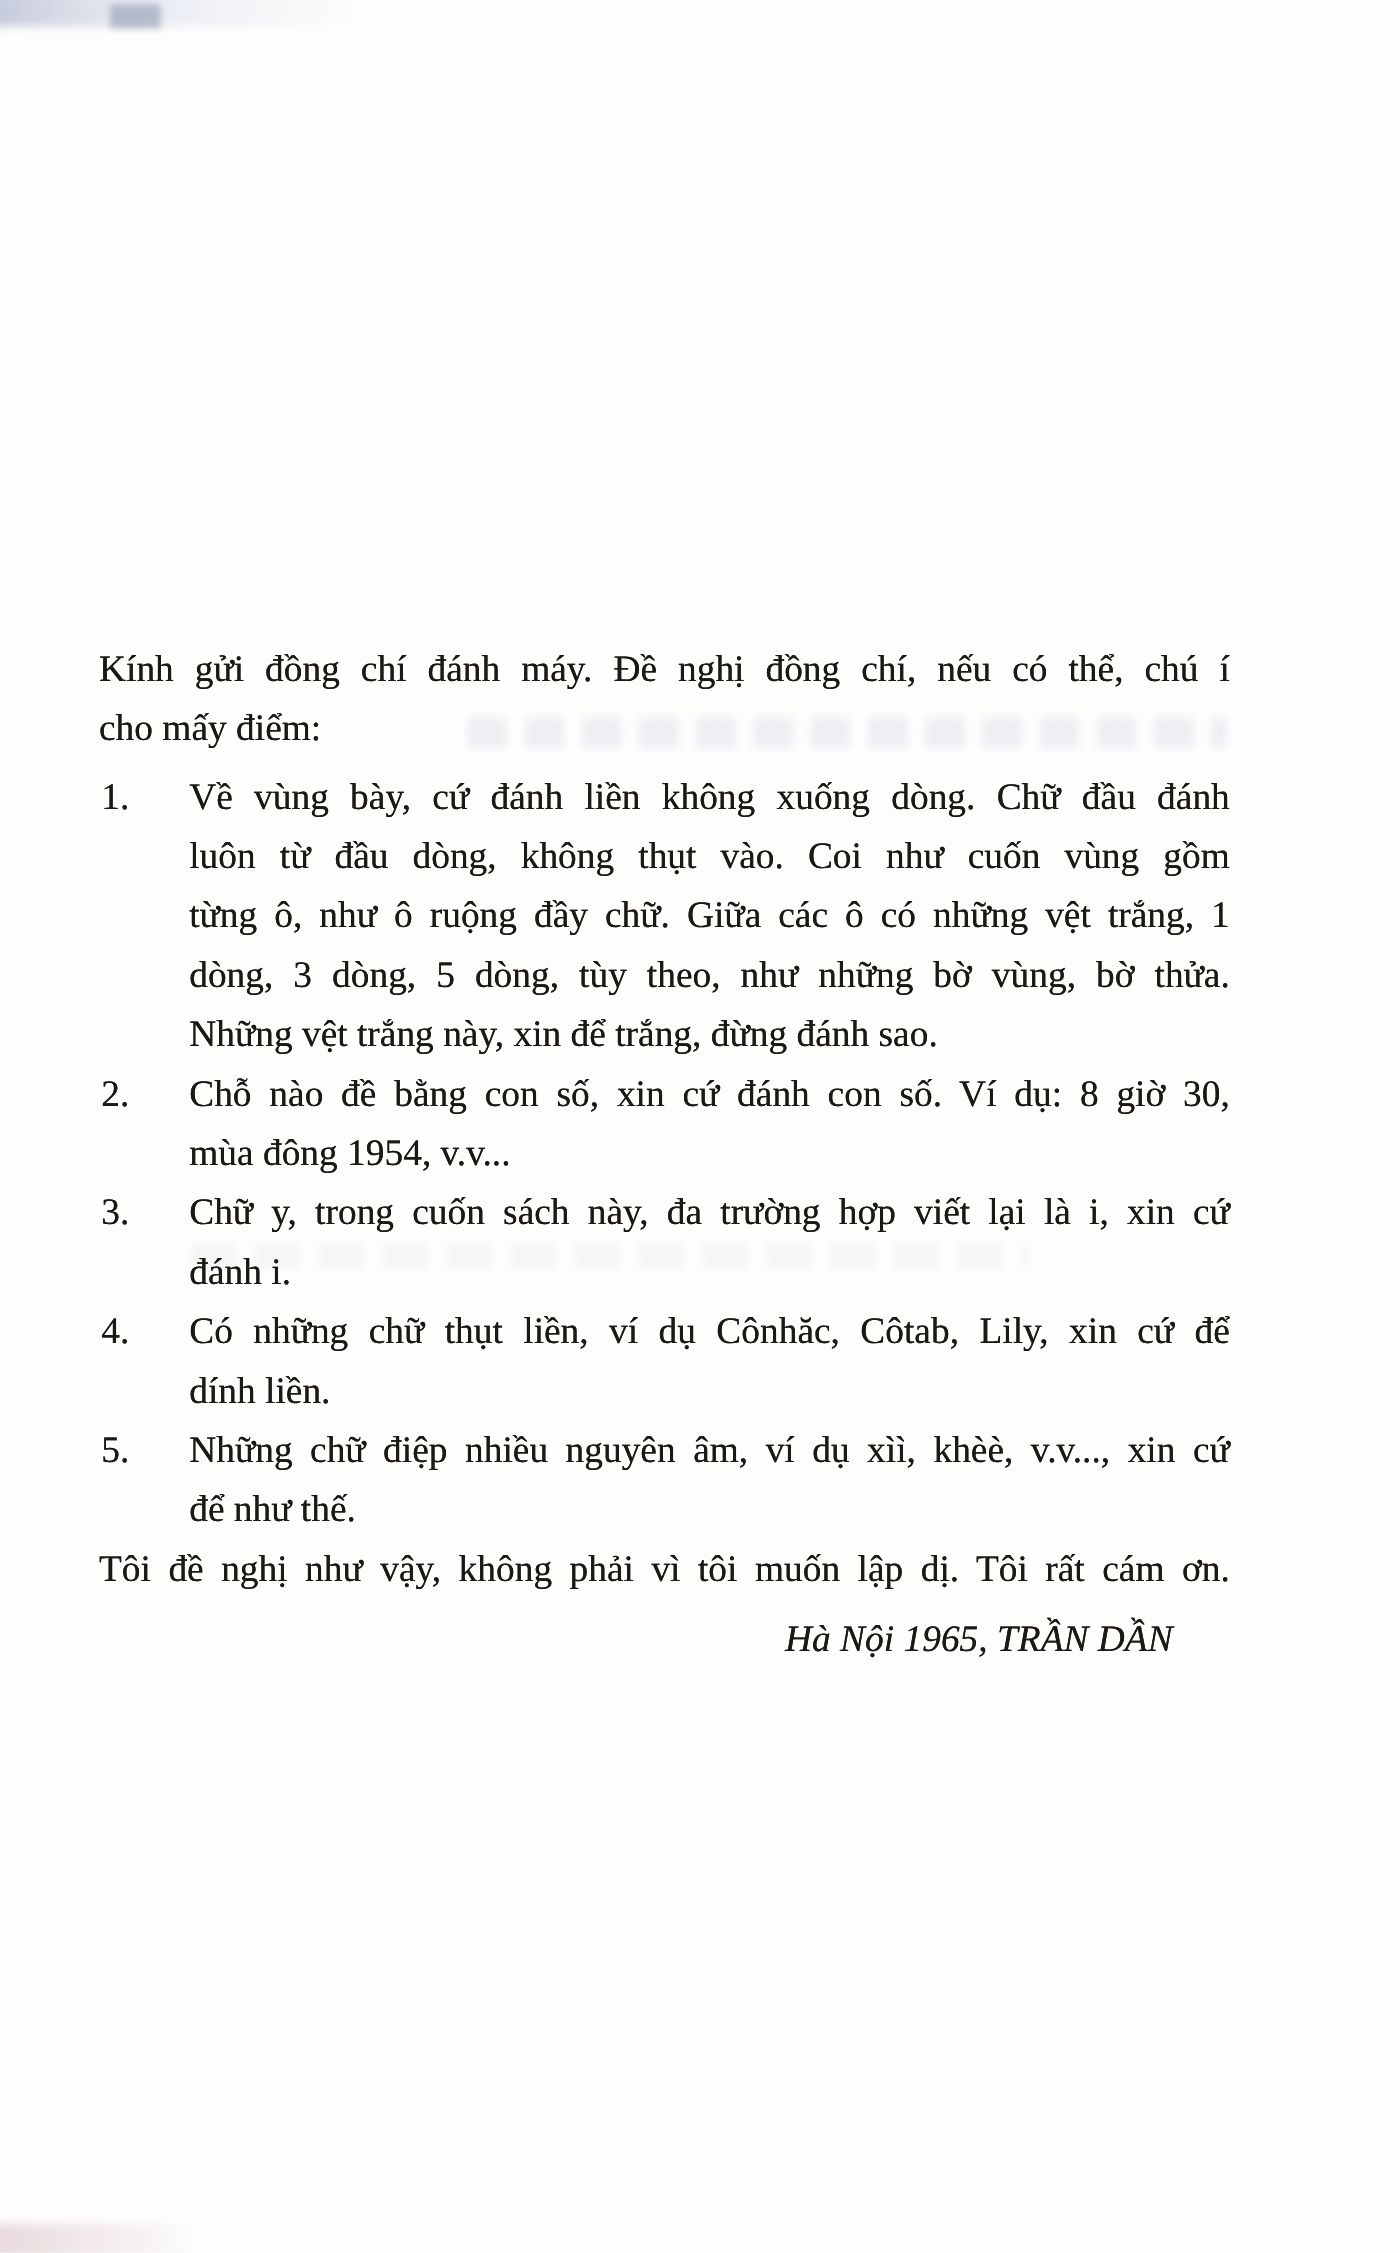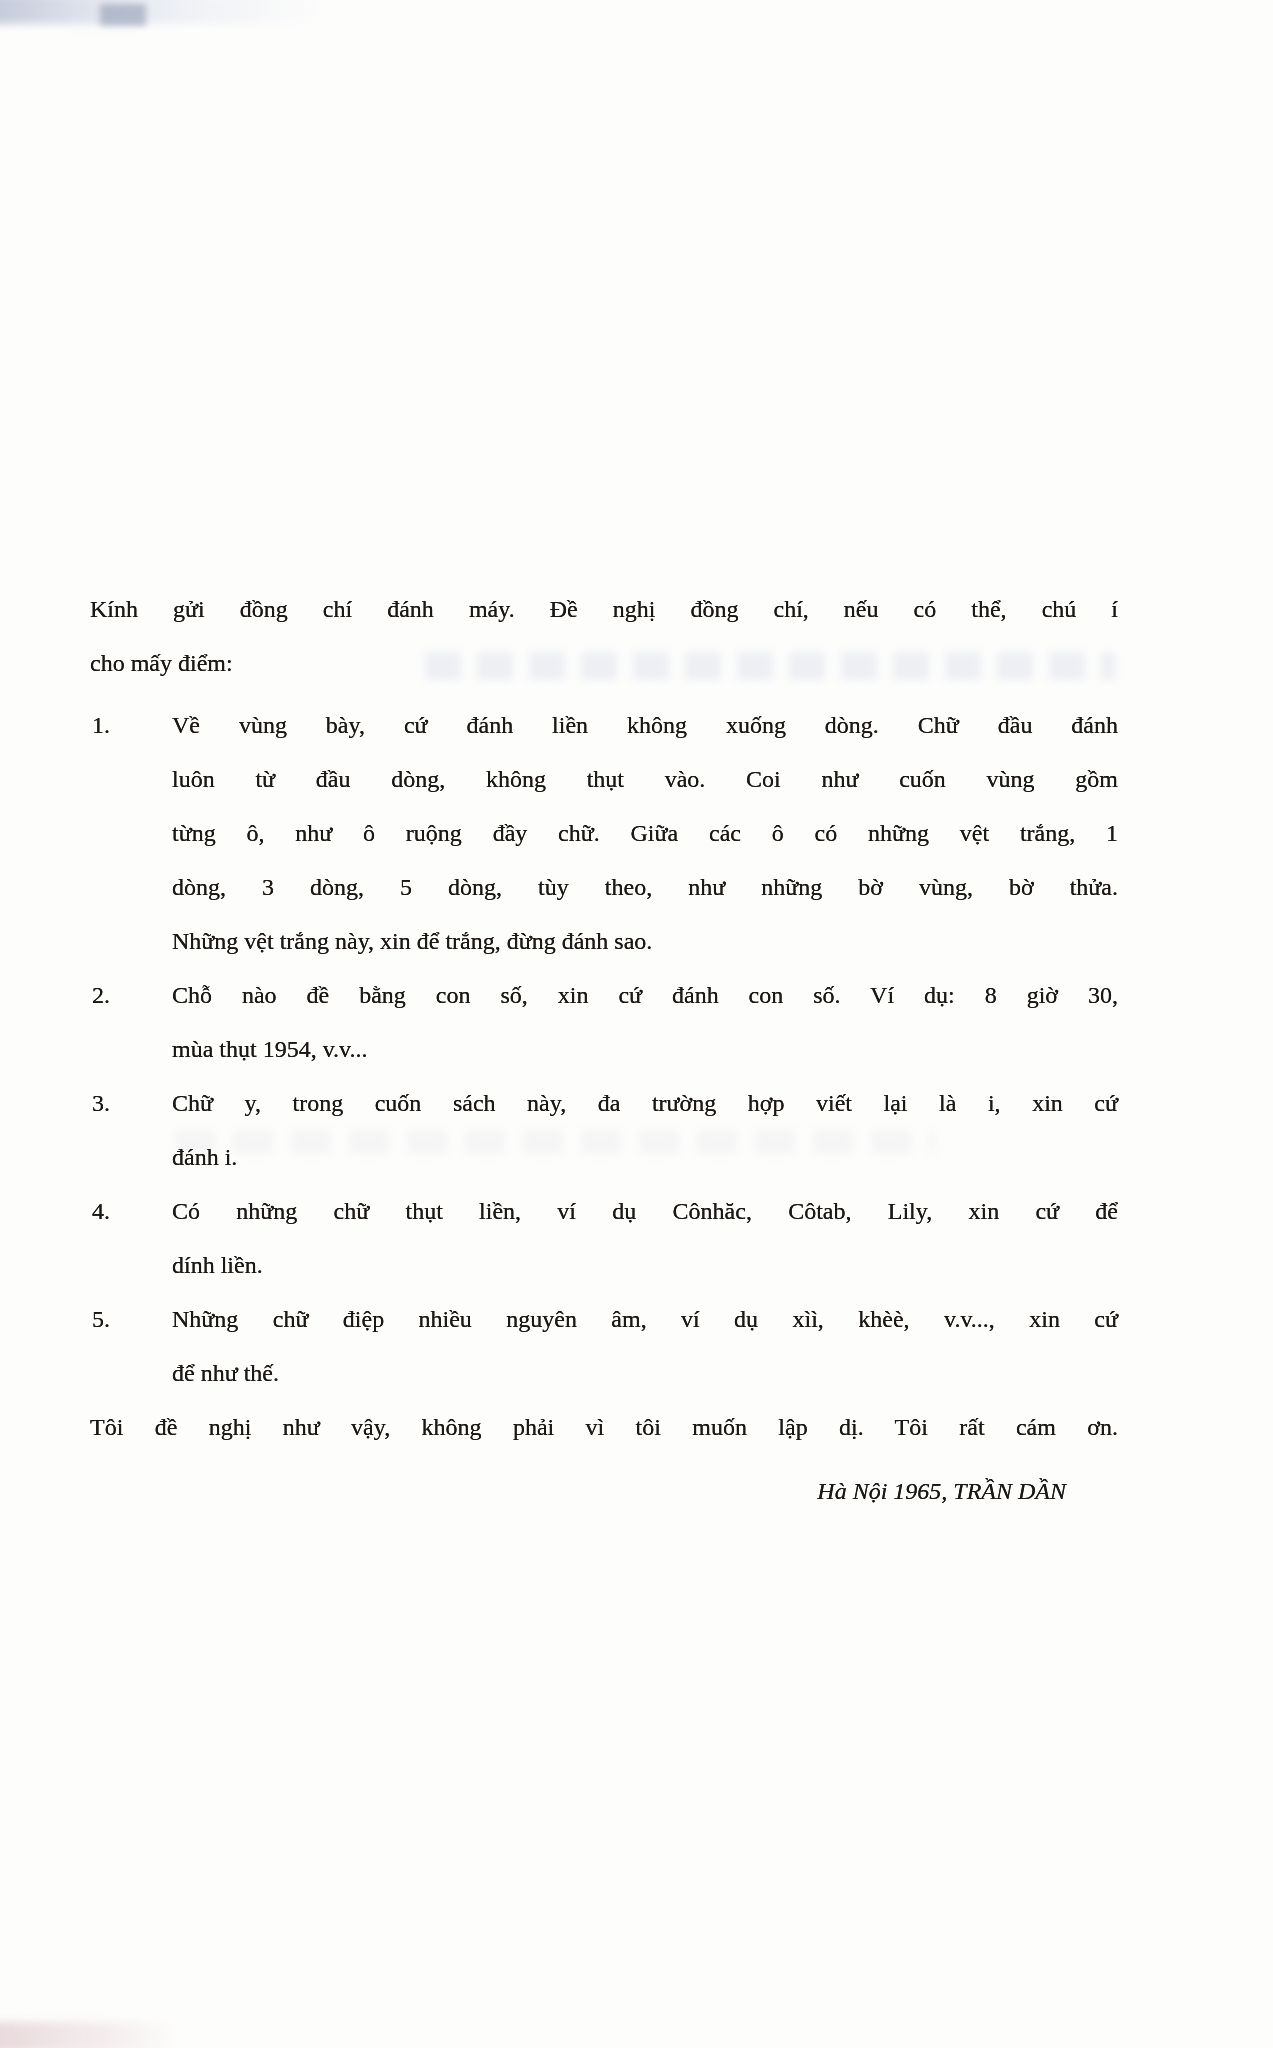--- a/index.html
+++ b/index.html
@@ -63,21 +63,21 @@
     filter: blur(4px);
     opacity: 0.4;
   }
 
   
   .letter {
     position: absolute;
     left: 90px;
     top: 582px;
     width: 1028px;
-    font-size: 24px;
+    font-size: 34px;
     line-height: 54px;
     text-shadow: 0 0 0.4px currentColor; 
   }
   p.line {
     margin: 0;
     text-align: justify;
   }
   p.line.just {
     text-align-last: justify;
   }
@@ -133,21 +133,21 @@
           <p class="line just">từng ô, như ô ruộng đầy chữ. Giữa các ô có những vệt trắng, 1</p>
           <p class="line just">dòng, 3 dòng, 5 dòng, tùy theo, như những bờ vùng, bờ thửa.</p>
           <p class="line">Những vệt trắng này, xin để trắng, đừng đánh sao.</p>
         </div>
       </div>
 
       <div class="item">
         <span class="num">2.</span>
         <div>
           <p class="line just">Chỗ nào đề bằng con số, xin cứ đánh con số. Ví dụ: 8 giờ 30,</p>
-          <p class="line">mùa thụt 1954, v.v...</p>
+          <p class="line">mùa đông 1954, v.v...</p>
         </div>
       </div>
 
       <div class="item">
         <span class="num">3.</span>
         <div>
           <p class="line just">Chữ y, trong cuốn sách này, đa trường hợp viết lại là i, xin cứ</p>
           <p class="line">đánh i.</p>
         </div>
       </div>

